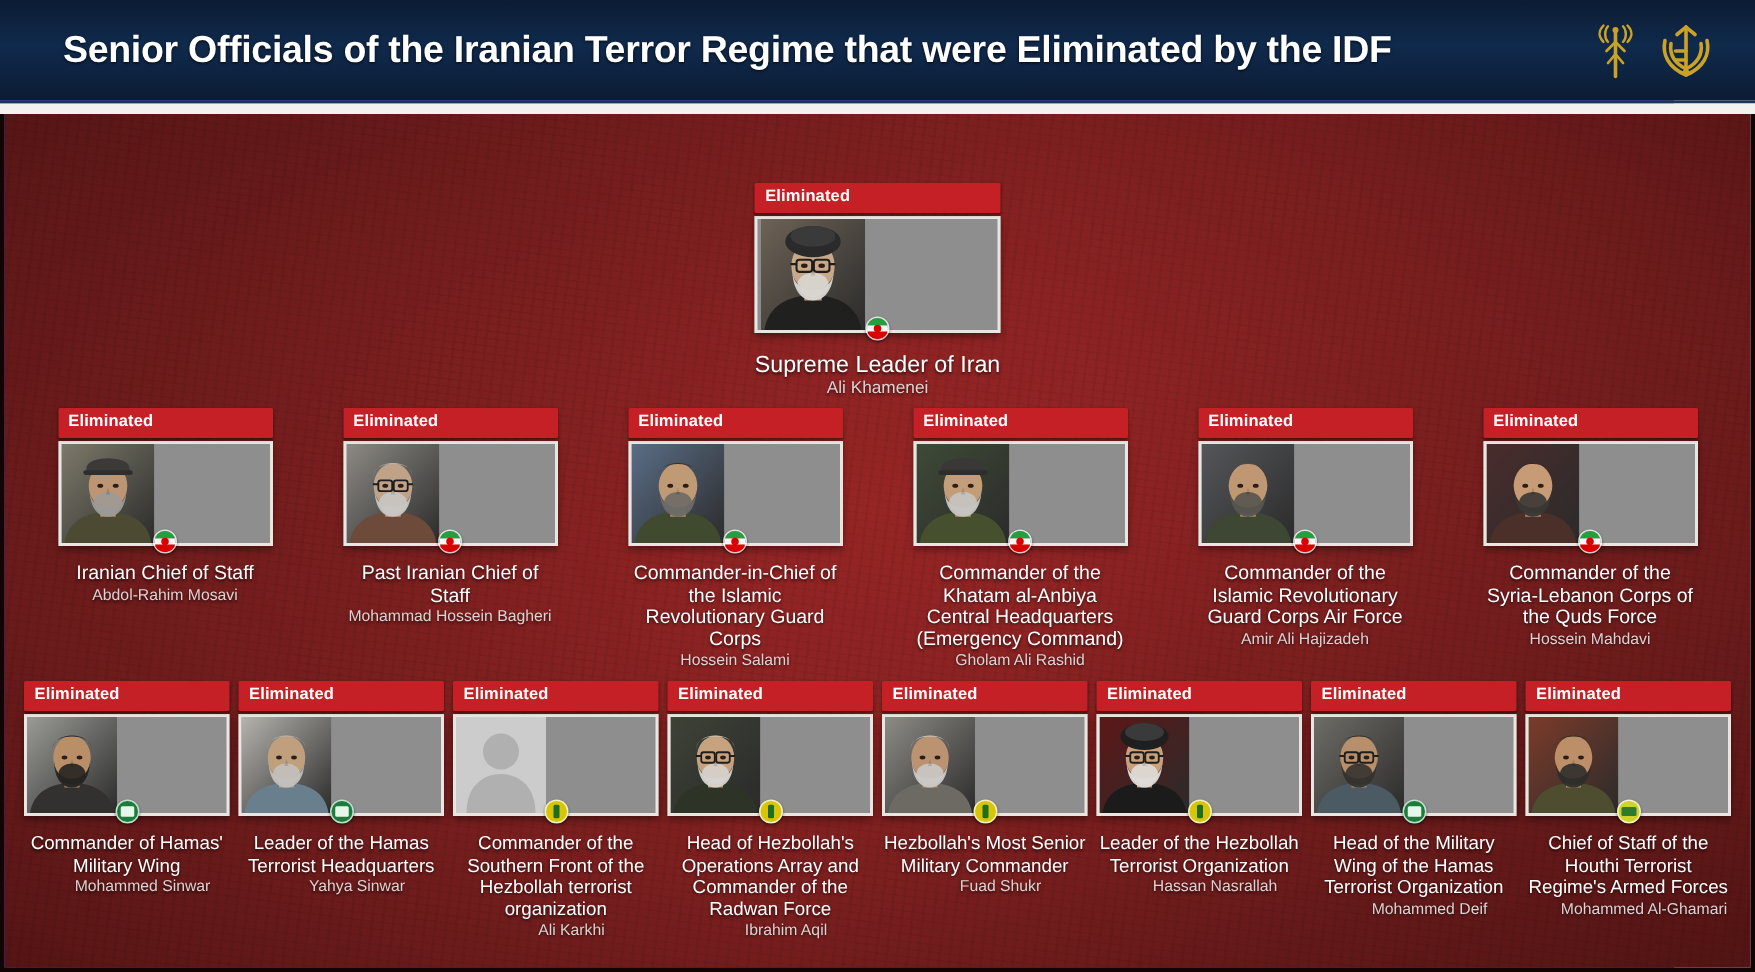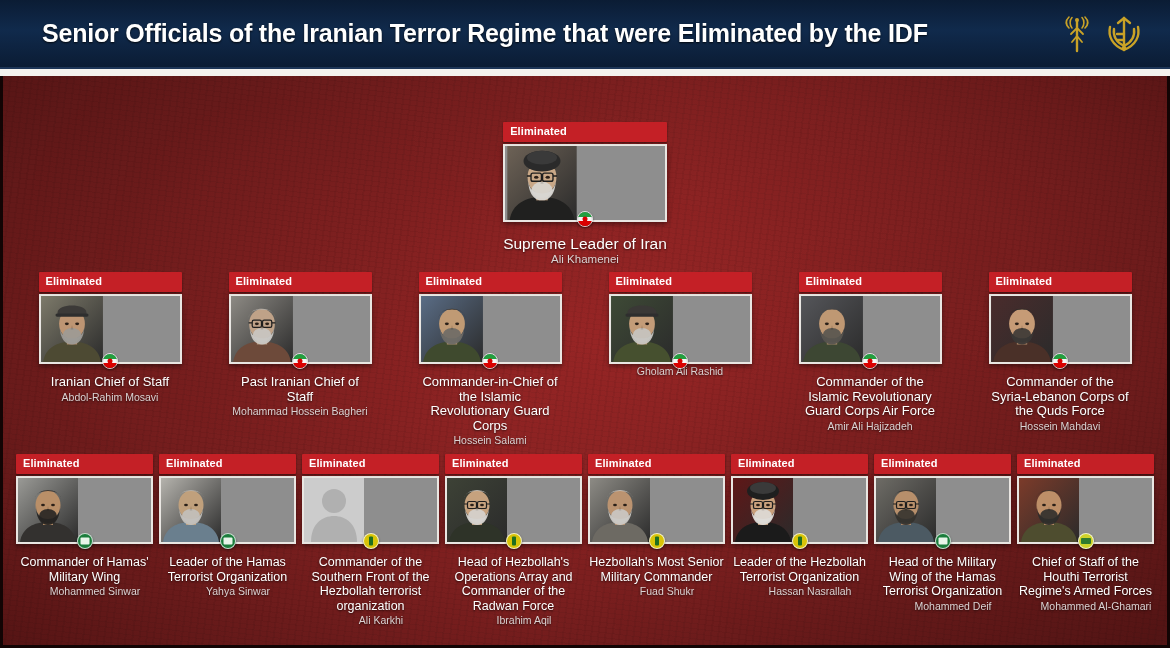--- a/index.html
+++ b/index.html
@@ -439,20 +439,21 @@
                 <ellipse cx="35" cy="27" rx="1.9" ry="1.3" fill="#2a1f18"></ellipse>
                 <path d="M30 28 L28.6 32.6 L31.4 32.6 Z" fill="#00000022"></path>
               </svg>
             </div>
             <div class="flag iran">
               <i></i>
               <i></i>
               <i></i>
             </div>
           </div>
+          <div class="title">Commander of the Khatam al-Anbiya Central Headquarters (Emergency Command)</div>
           <div class="name">Gholam Ali Rashid</div>
         </div>
         <div class="card">
           <div class="badge">Eliminated</div>
           <div class="photo-wrap">
             <div class="photo">
               <svg width="62" height="66" viewBox="0 0 60 64">
                 <defs>
                   <linearGradient id="bg_hajizadeh" x1="0" y1="0" x2="1" y2="1">
                     <stop offset="0%" stop-color="#55565a"></stop>
@@ -560,21 +561,21 @@
                 <path d="M18 28 C18 42 24 47 30 47 C36 47 42 42 42 28 C42 38 36 41 30 41 C24 41 18 38 18 28 Z" fill="#c2c0bc" opacity=".95"></path>
                 <ellipse cx="30" cy="38" rx="9" ry="7" fill="#c2c0bc" opacity=".9"></ellipse>
                 <path d="M17 22 C17 9 43 9 43 22 C43 16 38 13 30 13 C22 13 17 16 17 22 Z" fill="#b9b7b3"></path>
                 <ellipse cx="25" cy="27" rx="1.9" ry="1.3" fill="#2a1f18"></ellipse>
                 <ellipse cx="35" cy="27" rx="1.9" ry="1.3" fill="#2a1f18"></ellipse>
                 <path d="M30 28 L28.6 32.6 L31.4 32.6 Z" fill="#00000022"></path>
               </svg>
             </div>
             <div class="flag hamas"></div>
           </div>
-          <div class="title">Leader of the Hamas Terrorist Organization</div>
+          <div class="title">Leader of the Hamas Terrorist Headquarters</div>
           <div class="name">Yahya Sinwar</div>
         </div>
         <div class="card">
           <div class="badge">Eliminated</div>
           <div class="photo-wrap">
             <div class="photo silhouette">
               <svg width="60" height="64" viewBox="0 0 60 64">
                 <rect width="60" height="64" fill="#cccccc"></rect>
                 <circle cx="30" cy="23" r="12" fill="#b0b0b0"></circle>
                 <path d="M7 64 C7 46 18 38 30 38 C42 38 53 46 53 64 Z" fill="#b0b0b0"></path>

